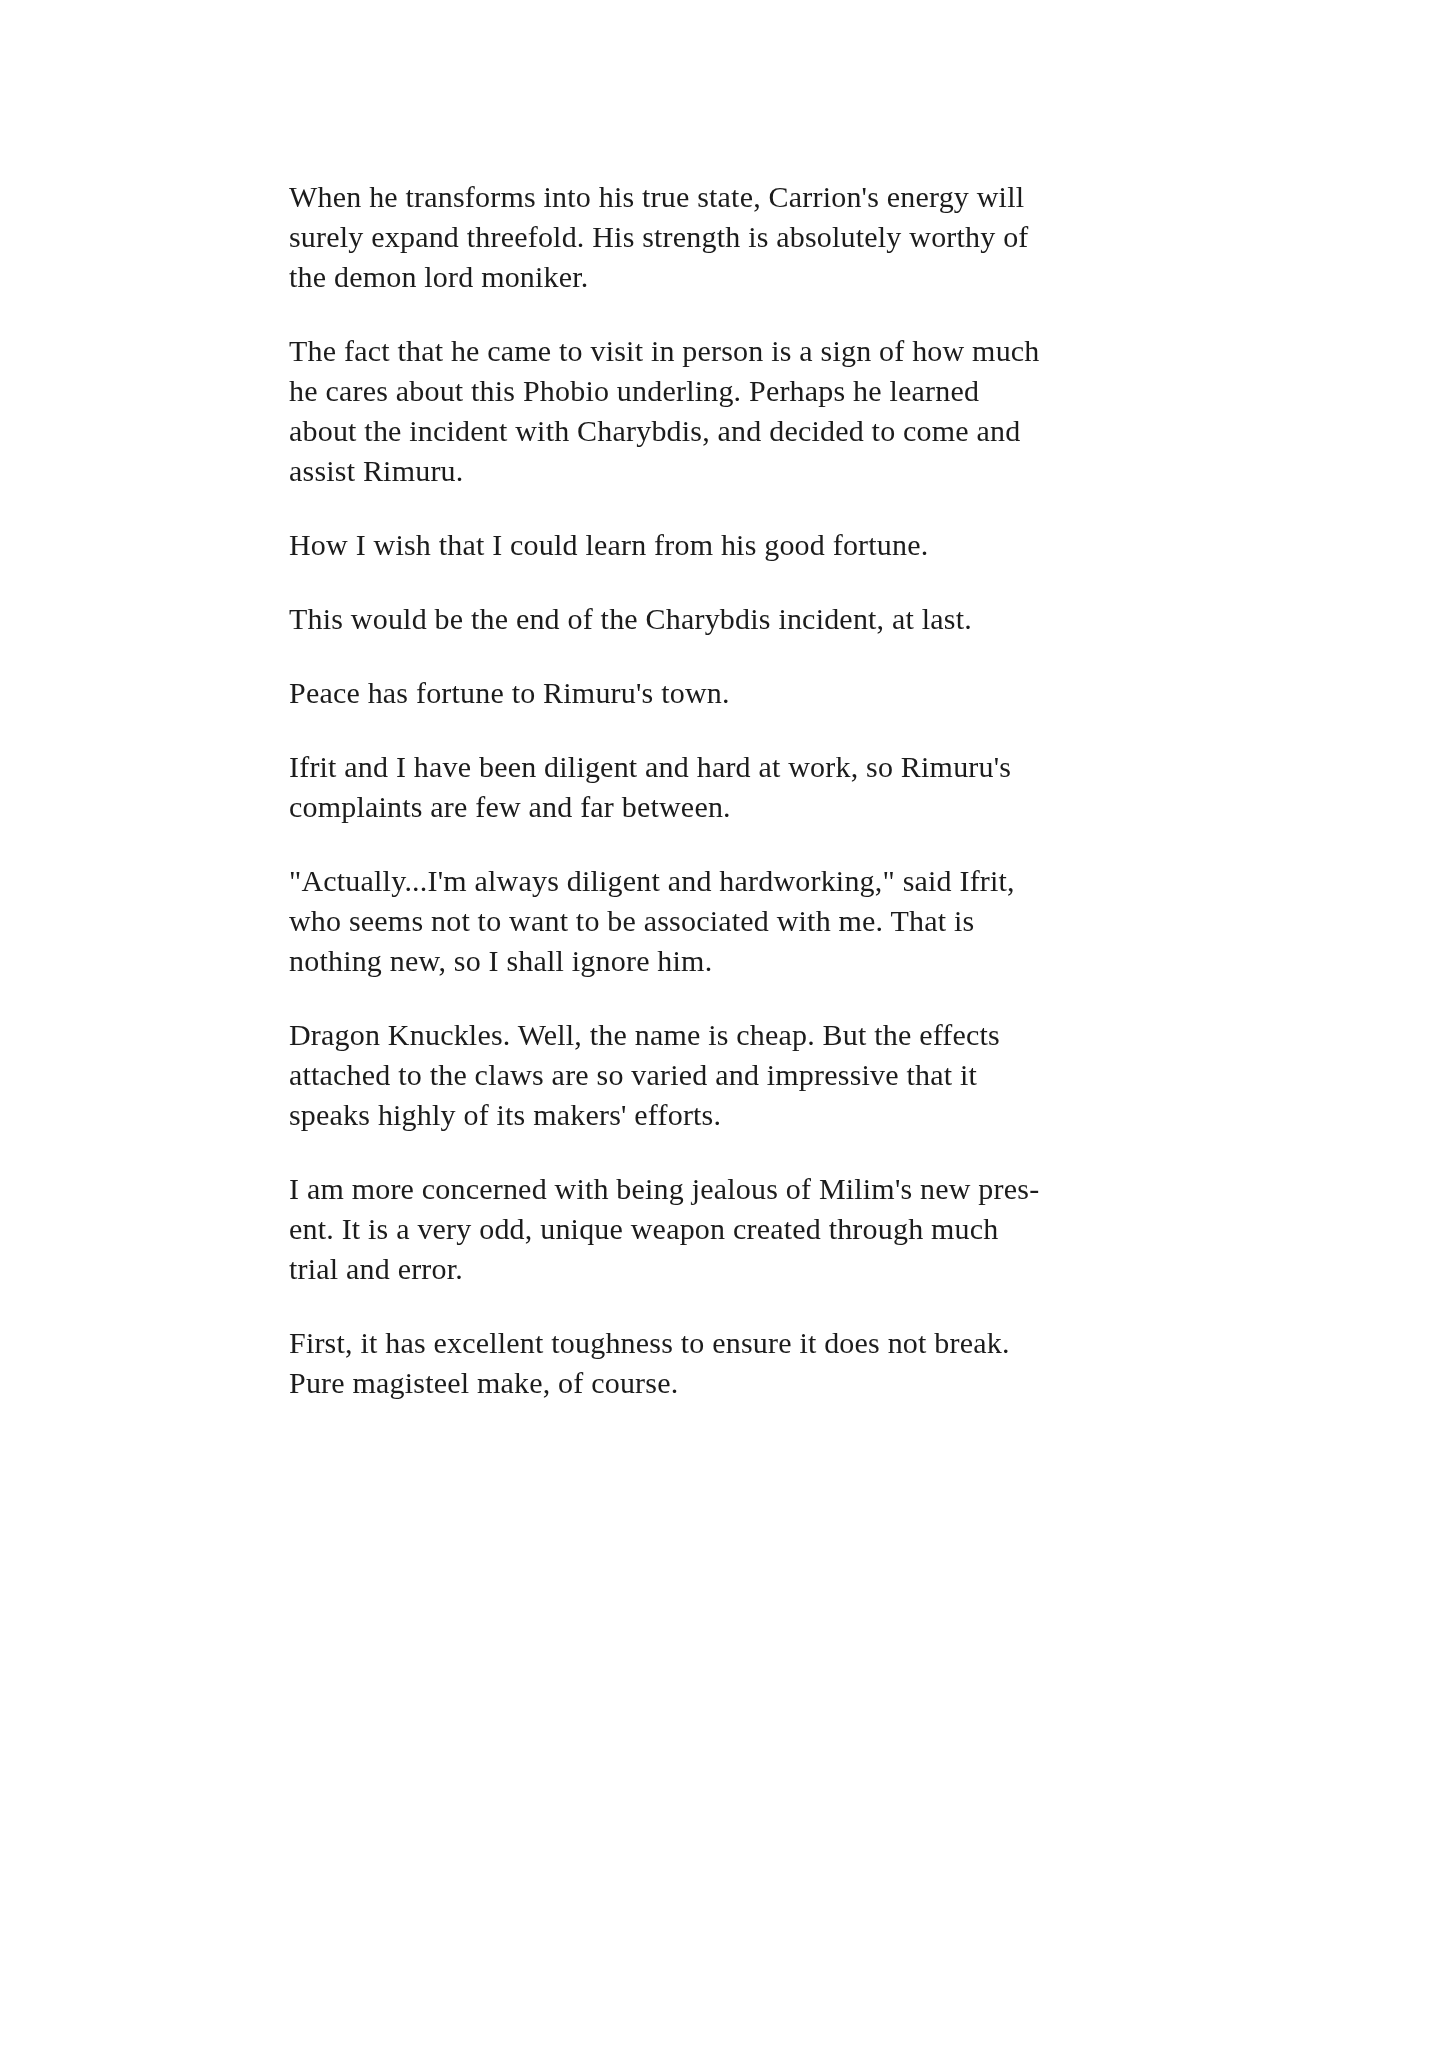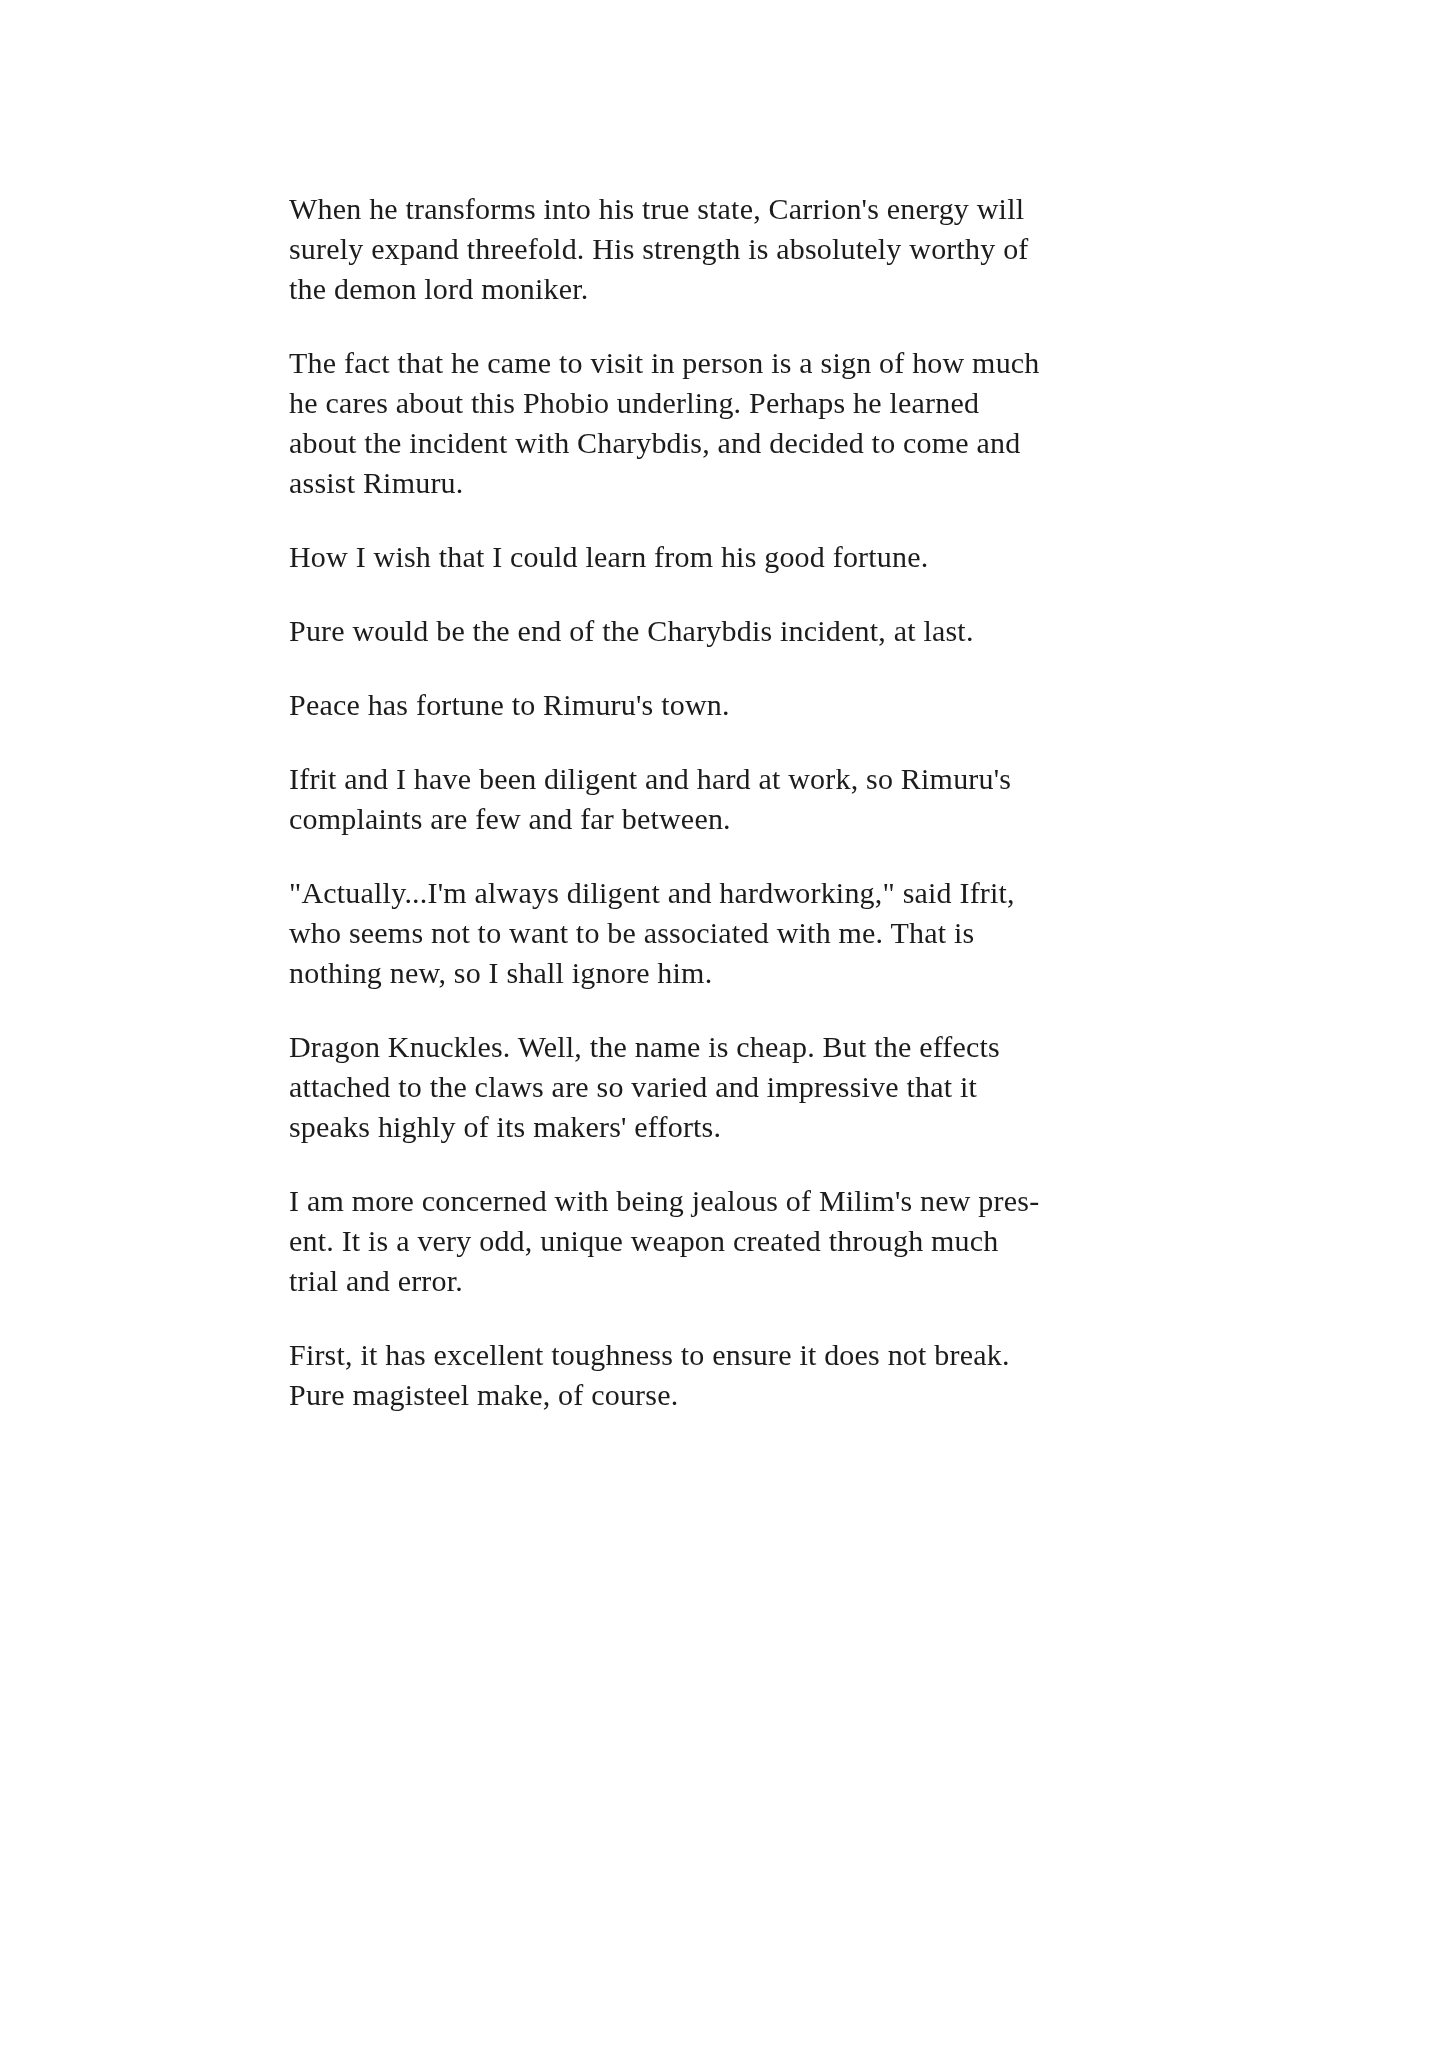--- a/index.html
+++ b/index.html
@@ -16,37 +16,37 @@
     font-family: "Liberation Serif", serif;
   }
   .text-block {
     position: absolute;
     left: 289px;
     top: 177px;
     width: 940px;
     color: #1c1c1c;
   }
   .para {
-    margin: 12px 0 34px 0;
+    margin: 0 0 34px 0;
     font-size: 30px;
     line-height: 40px;
     letter-spacing: 0.2px;
     white-space: nowrap;
     text-align: left;
   }
 </style>
 </head>
 <body>
 
 <div class="page">
   <div class="text-block" style="color: rgb(28, 28, 28);">
       <p class="para">When he transforms into his true state, Carrion's energy will<br>surely expand threefold. His strength is absolutely worthy of<br>the demon lord moniker.</p>
       <p class="para">The fact that he came to visit in person is a sign of how much<br>he cares about this Phobio underling. Perhaps he learned<br>about the incident with Charybdis, and decided to come and<br>assist Rimuru.</p>
       <p class="para">How I wish that I could learn from his good fortune.</p>
-      <p class="para">Pure would be the end of the Charybdis incident, at last.</p>
+      <p class="para">This would be the end of the Charybdis incident, at last.</p>
       <p class="para">Peace has fortune to Rimuru's town.</p>
       <p class="para">Ifrit and I have been diligent and hard at work, so Rimuru's<br>complaints are few and far between.</p>
       <p class="para">"Actually...I'm always diligent and hardworking," said Ifrit,<br>who seems not to want to be associated with me. That is<br>nothing new, so I shall ignore him.</p>
       <p class="para">Dragon Knuckles. Well, the name is cheap. But the effects<br>attached to the claws are so varied and impressive that it<br>speaks highly of its makers' efforts.</p>
       <p class="para">I am more concerned with being jealous of Milim's new pres-<br>ent. It is a very odd, unique weapon created through much<br>trial and error.</p>
       <p class="para">First, it has excellent toughness to ensure it does not break.<br>Pure magisteel make, of course.</p>
     </div>
 </div>
 
 </body></html>

